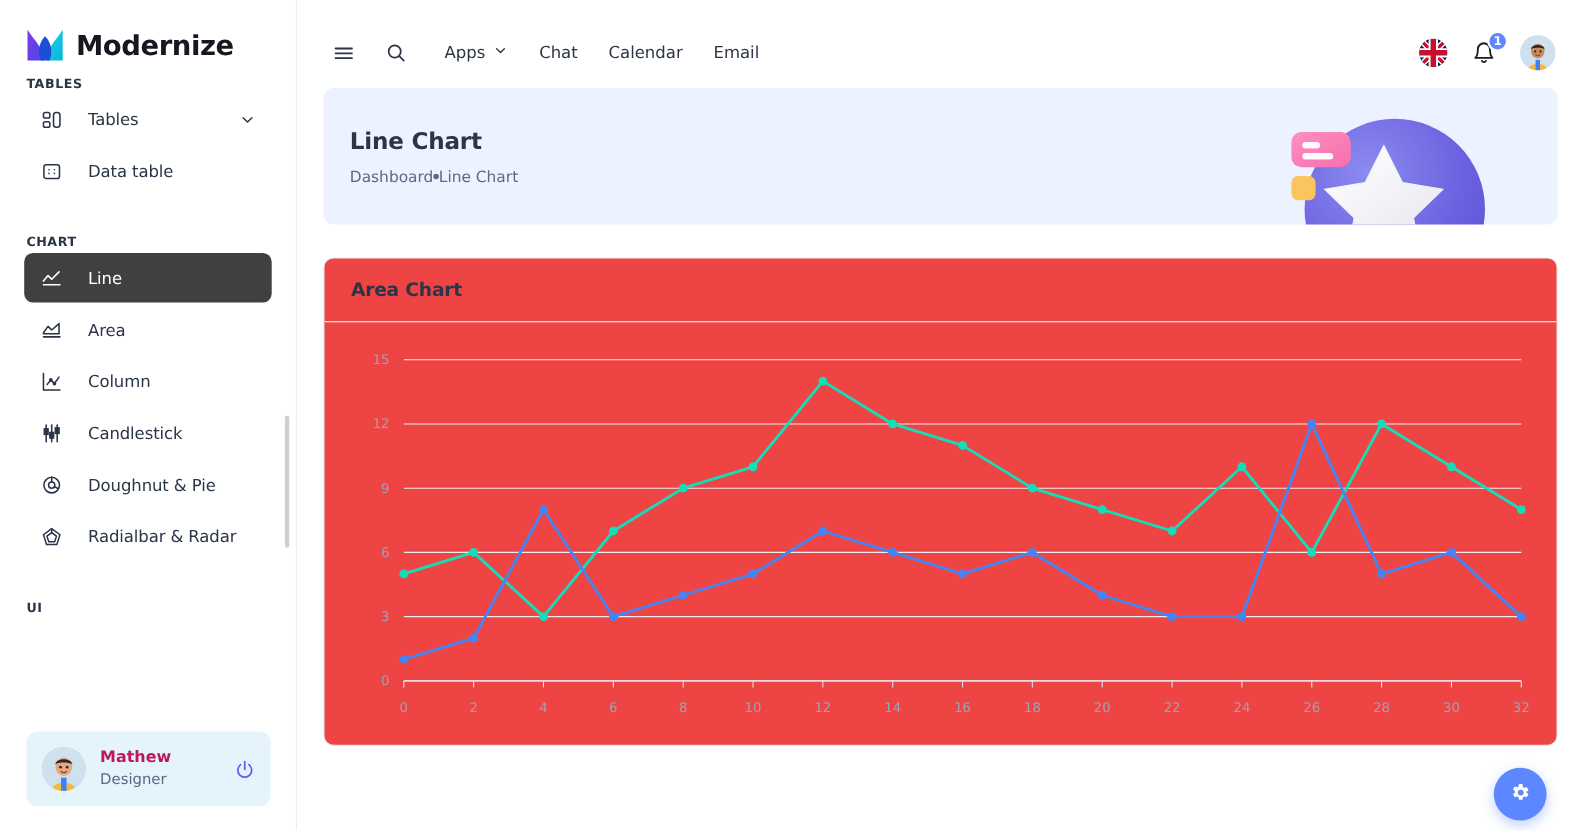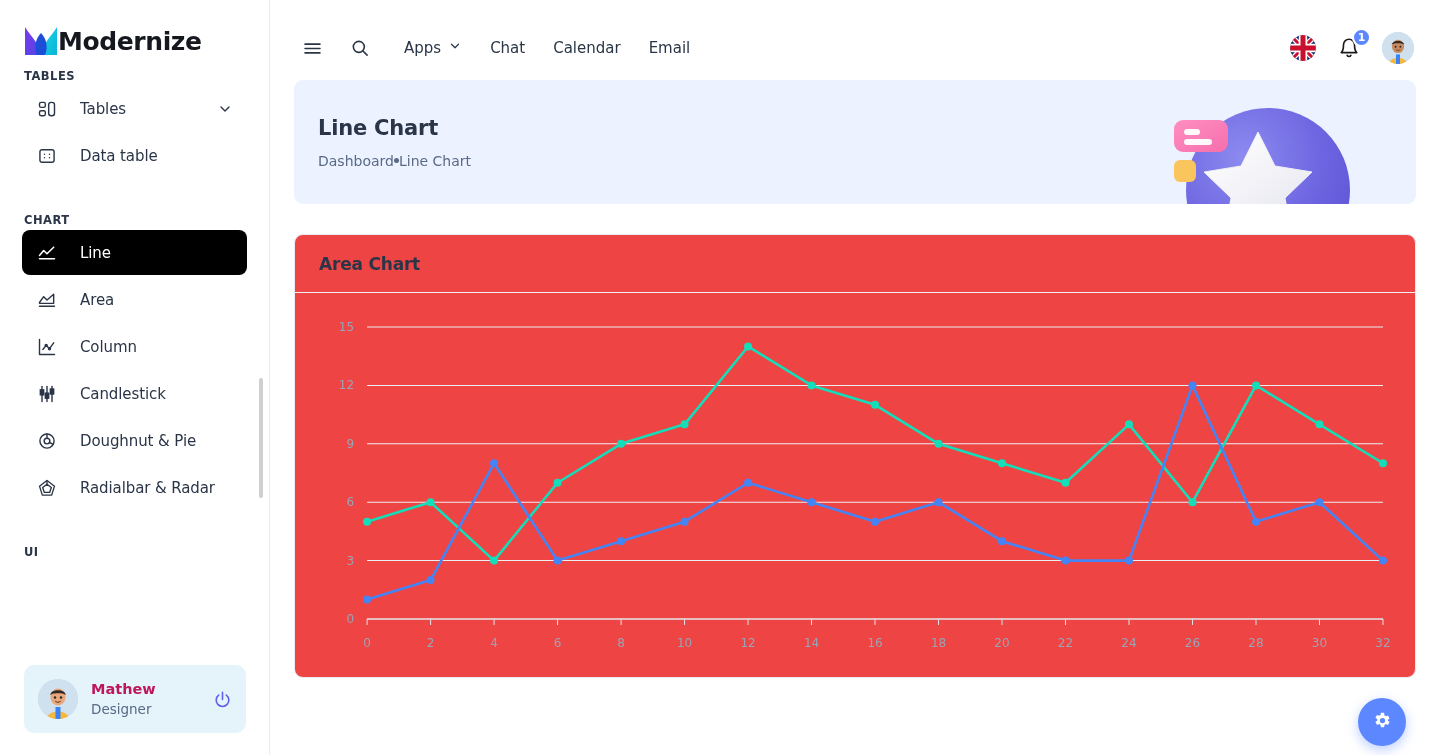--- a/index.html
+++ b/index.html
@@ -14,21 +14,21 @@
 
   
   .sidebar {
     width: 270px; height: 755px; flex: 0 0 270px;
     background: #ffffff;
     border-right: 1px solid #e9ecf1;
     position: relative;
     overflow: hidden;
   }
   .logo-row {
-    display: flex; align-items: center; 
+    display: flex; align-items: center; gap: 11px;
     padding: 20px 0 0 24px; height: 62px;
   }
   .logo-mark { width: 34px; height: 30px; position: relative; flex: 0 0 34px; }
   .logo-text {
     font-size: 25px; font-weight: 700; letter-spacing: -0.4px;
     color: #16181f;
   }
   .nav-scroll {
     position: absolute; top: 62px; left: 0; right: 0; bottom: 0;
     padding: 0 0 0 0;
@@ -41,21 +41,21 @@
   .nav-list { padding: 0 22px; }
   .nav-item {
     display: flex; align-items: center; gap: 23px;
     height: 45px; border-radius: 8px; padding: 0 14px;
     margin-bottom: 2px; cursor: pointer;
     color: #2a3547;
   }
   .nav-item .label { font-size: 15px; color: #2a3547; letter-spacing: -0.1px; }
   .nav-item .ico { width: 21px; height: 21px; display:flex; align-items:center; justify-content:center; flex: 0 0 21px; }
   .nav-item .ico svg { display:block; }
-  .nav-item.active { background: #000000; }
+  .nav-item.active { background: #404040; }
   .nav-item.active .label { color: #ffffff; }
   .nav-item.active .ico svg { stroke: #ffffff; }
   .nav-item .chev { margin-left: auto; display:flex; }
   .nav-gap { height: 26px; }
 
   .profile-card {
     position: absolute; left: 24px; bottom: 22px;
     width: 222px; height: 68px;
     background: #e5f3fb; border-radius: 10px;
     display: flex; align-items: center; gap: 13px;

